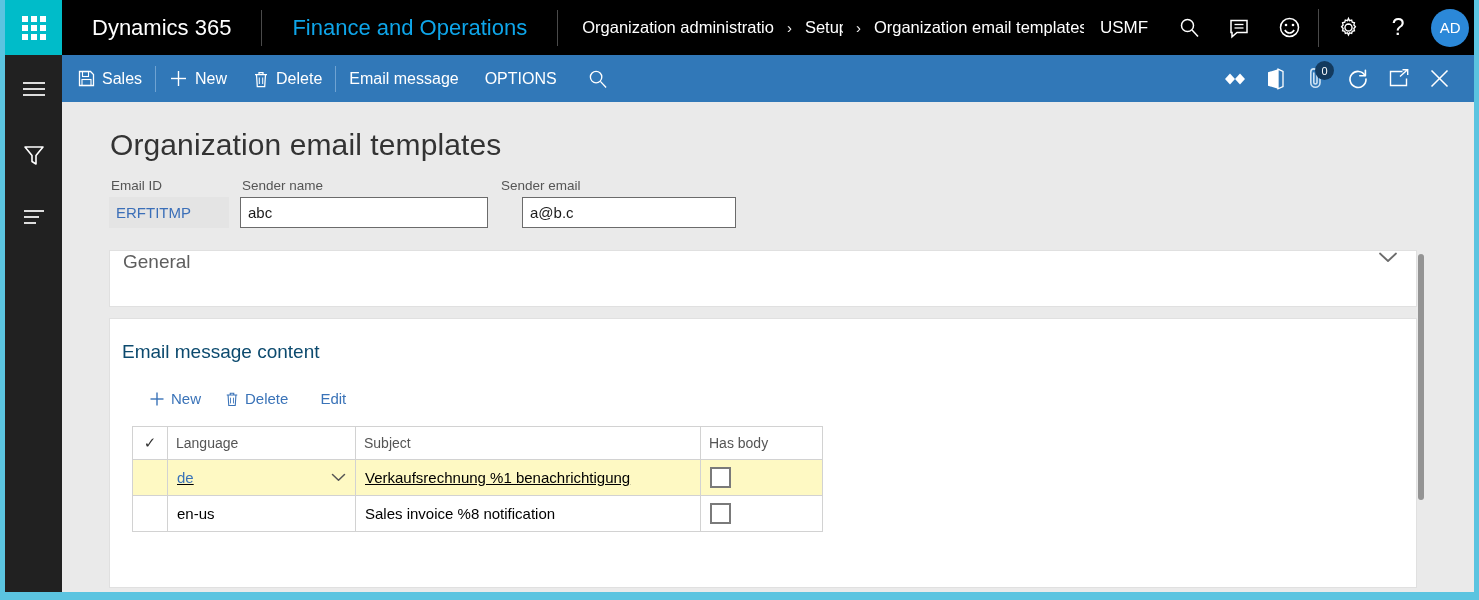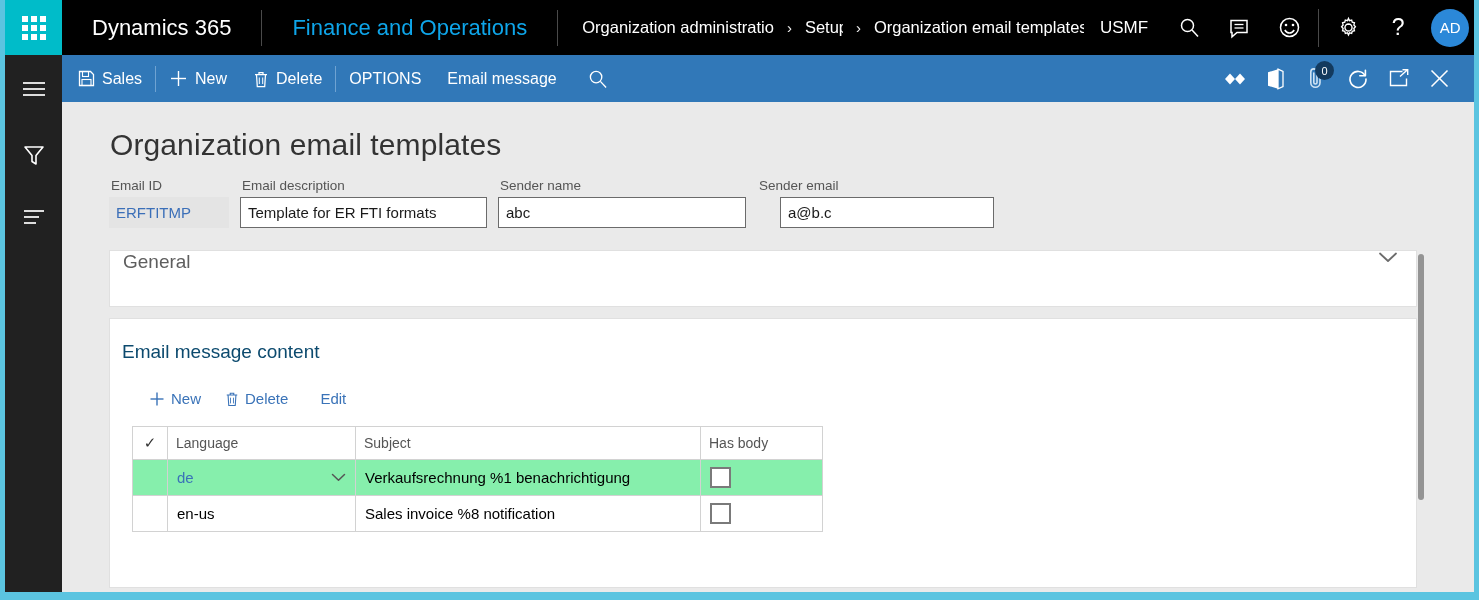--- a/index.html
+++ b/index.html
@@ -210,21 +210,21 @@
     height: 33px; color: #555555; font-size: 14px;
     background: #ffffff; padding-left: 8px; vertical-align: middle;
   }
   .grid th.col-check { width: 35px; text-align: center; padding-left: 0; }
   .grid th.col-lang { width: 188px; }
   .grid th.col-subj { width: 345px; }
   .grid th.col-body { width: 122px; }
   .grid td { height: 35px; vertical-align: middle; }
   .grid td.cell-check { text-align: center; }
   .cell-pad { padding: 0 9px; display: flex; align-items: center; height: 35px; }
-  .row-selected td { background: #86efac; }
+  .row-selected td { background: #fef9c3; text-decoration: underline; }
   .row-selected .cell-lang-text { color: #3a73b8; }
   .lang-cell {
     display: flex; align-items: center; justify-content: space-between;
     padding: 0 9px; height: 35px;
   }
   .chev-sm { color: #555555; }
   .chkbox {
     width: 21px; height: 21px; border: 2px solid #7a7a7a;
     background: #ffffff; display: inline-block; cursor: pointer;
     vertical-align: middle;
@@ -372,25 +372,25 @@
         <path d="M2 4.5h12M6 4.5v-2h4v2M3.5 4.5l.8 12h7.4l.8-12" fill="none" stroke="#ffffff" stroke-width="1.25"></path>
         <line x1="6.3" y1="7.5" x2="6.3" y2="14" stroke="#ffffff" stroke-width="1"></line>
         <line x1="9.7" y1="7.5" x2="9.7" y2="14" stroke="#ffffff" stroke-width="1"></line>
       </svg>
       <span>Delete</span>
     </div>
 
     <div class="cmd-sep"></div>
 
     <div class="cmd-item">
+      <span>Email message</span>
+    </div>
+
+    <div class="cmd-item">
       <span>OPTIONS</span>
-    </div>
-
-    <div class="cmd-item">
-      <span>Email message</span>
     </div>
 
     <div class="cmd-item" style="padding-left:18px">
       <svg width="20" height="20" viewBox="0 0 21 21">
         <circle cx="8.5" cy="8.5" r="6" fill="none" stroke="#ffffff" stroke-width="1.4"></circle>
         <line x1="13" y1="13" x2="19" y2="19.5" stroke="#ffffff" stroke-width="1.4"></line>
       </svg>
     </div>
 
     <div class="cmd-right">
@@ -443,24 +443,20 @@
 
     <div class="page-title">Organization email templates</div>
 
     <div class="hdr-fields">
 
       <div class="fld">
         <span class="fld-label">Email ID</span>
         <div class="fld-readonly w-ids">ERFTITMP</div>
       </div>
 
-      <div class="fld">
-        <span class="fld-label">Email description</span>
-        <input class="fld-input w-desc" type="text" value="Template for ER FTI formats" style="">
-      </div>
 
       <div class="fld">
         <span class="fld-label">Sender name</span>
         <input class="fld-input w-name" type="text" value="abc" style="">
       </div>
 
       <div class="fld">
         <span class="fld-label">Sender email</span>
         <input class="fld-input w-email" type="text" value="a@b.c" style="">
       </div>

